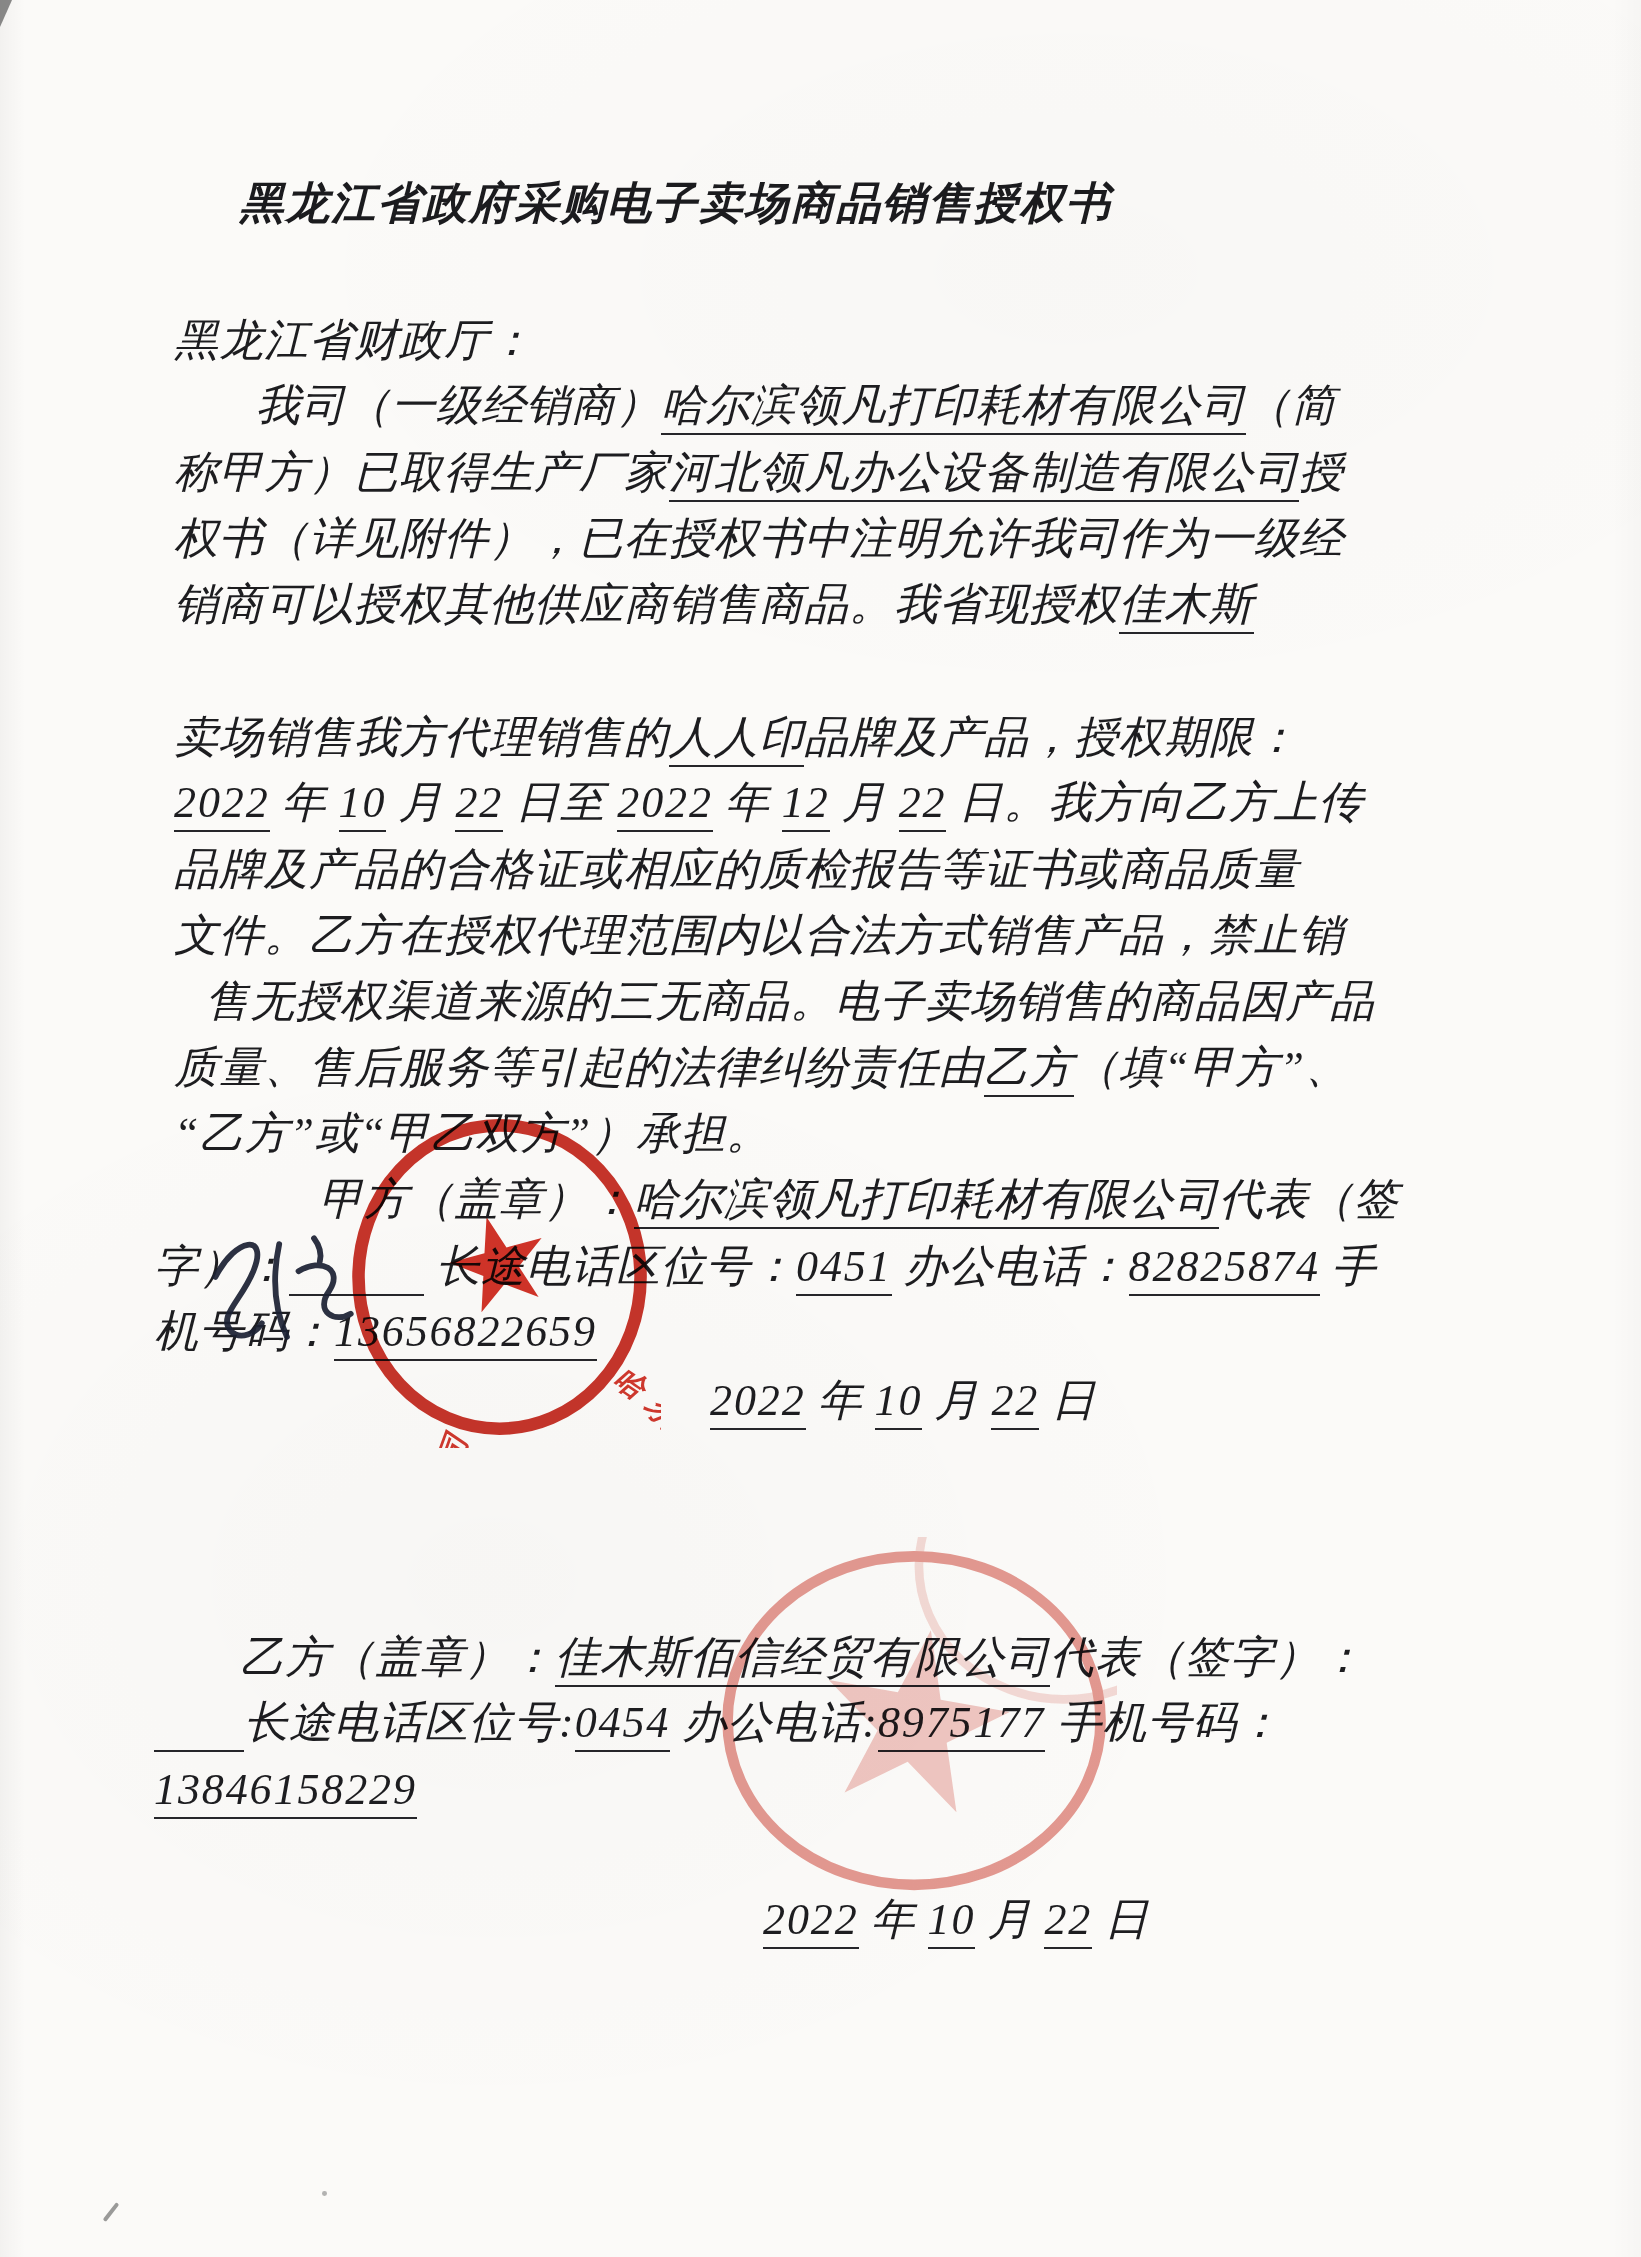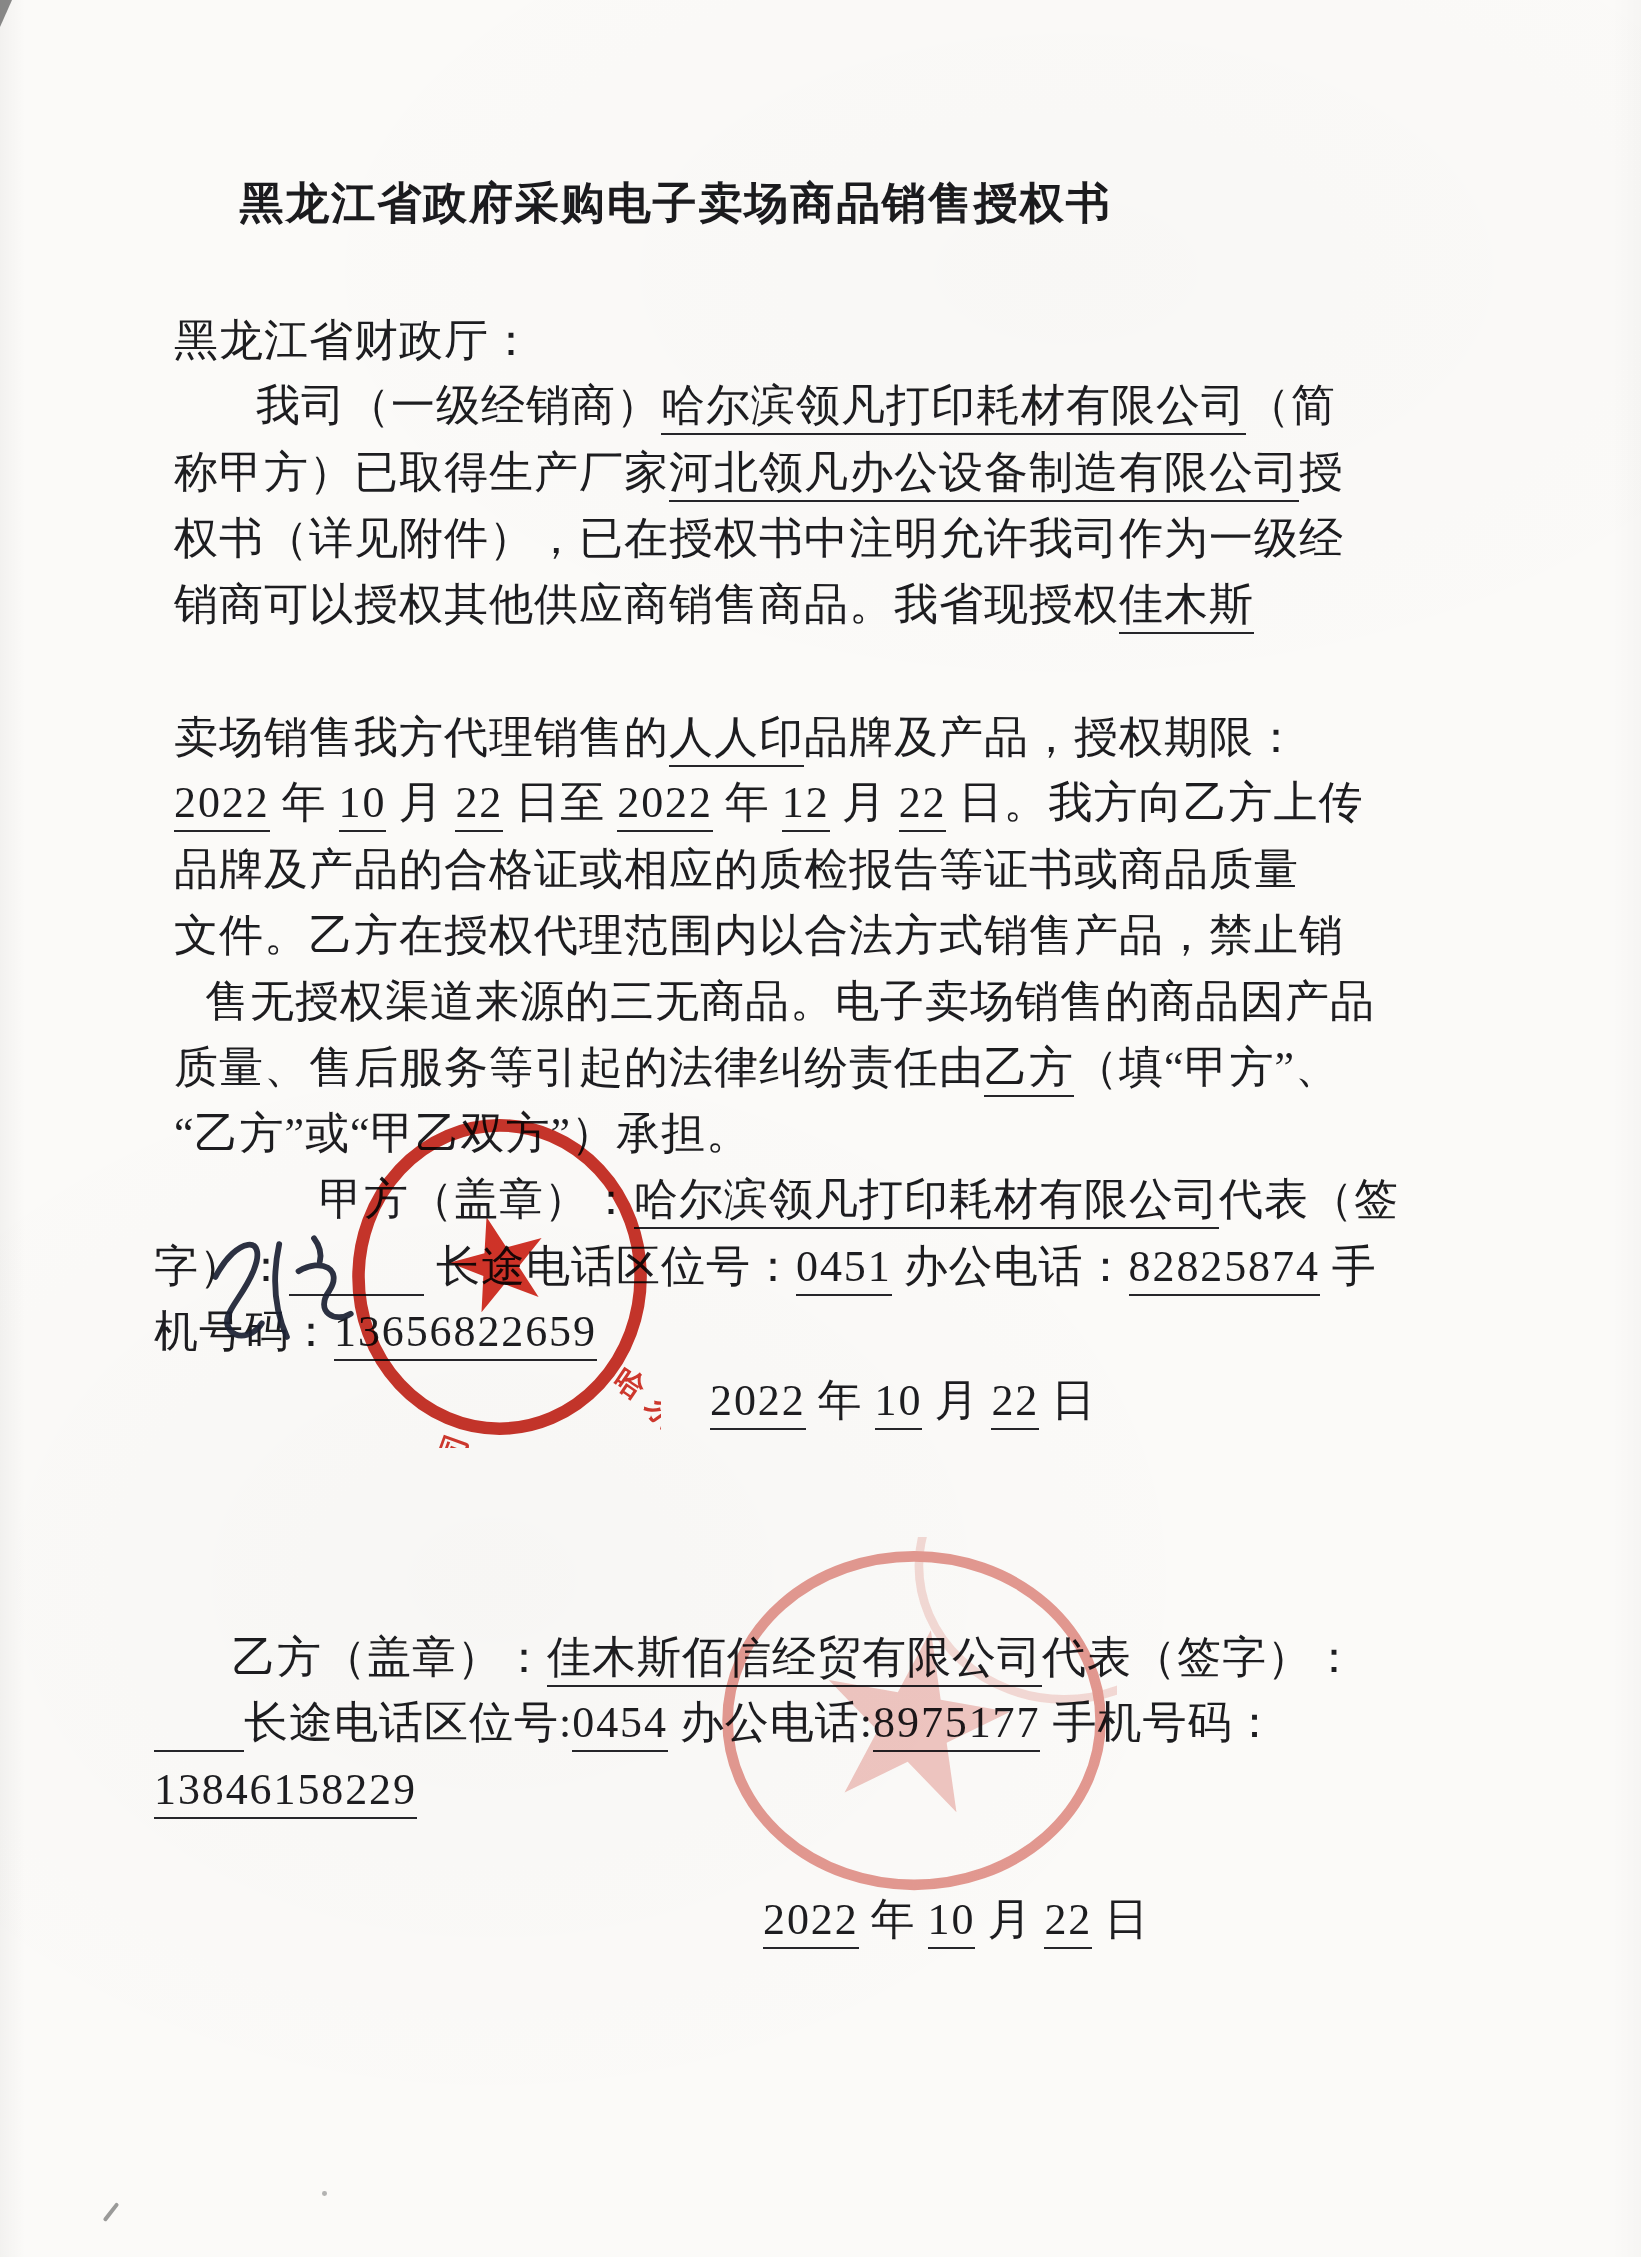--- a/index.html
+++ b/index.html
@@ -8,20 +8,21 @@
     width:1641px; height:2257px;
     margin:0 auto;
     background:
       linear-gradient(90deg, rgba(0,0,0,0.035) 0px, rgba(0,0,0,0) 25px),
       linear-gradient(270deg, rgba(0,0,0,0.02) 0px, rgba(0,0,0,0) 29px),
       radial-gradient(ellipse 869px 483px at 65% 12%, rgba(0,0,0,0.012), rgba(0,0,0,0)),
       radial-gradient(ellipse 772px 579px at 30% 70%, rgba(0,0,0,0.015), rgba(0,0,0,0)),
       #fbfaf8;
     overflow:hidden;
     font-family:"Liberation Serif","DejaVu Serif",serif;
+    font-style:italic;
   }
   .doc-title {
     position:absolute; left:77px; top:174px; width:1197px;
     text-align:center;
     font-family:"Liberation Sans","DejaVu Sans",sans-serif;
     font-weight:bold; font-size:44px; letter-spacing:1.9px;
     color:#1b1b1e; white-space:nowrap;
   }
   .line {
     position:absolute; white-space:nowrap;
@@ -70,21 +71,21 @@
   <div class="line" style="left:174px; top:910px;"><span class="">文件。乙方在授权代理范围内以合法方式销售产品，禁止销</span></div>
   <div class="line" style="left:174px; top:976px;margin-left:31px;"><span class="">售无授权渠道来源的三无商品。电子卖场销售的商品因产品</span></div>
   <div class="line" style="left:174px; top:1042px;"><span class="">质量、售后服务等引起的法律纠纷责任由</span><span class="u ">乙方</span><span class="">（填“甲方”、</span></div>
   <div class="line" style="left:174px; top:1108px;"><span class="">“乙方”或“甲乙双方”）承担。</span></div>
 
   <div class="line" style="left:319px; top:1174px;"><span class="">甲方（盖章）：</span><span class="u ">哈尔滨领凡打印耗材有限公司</span><span class="">代表（签</span></div>
   <div class="line" style="left:154px; top:1241px;"><span class="">字）：</span><span class="u ">　　　</span><span class=""> 长途电话区位号：</span><span class="u num">0451</span><span class=""> 办公电话：</span><span class="u num">82825874</span><span class=""> 手</span></div>
   <div class="line" style="left:154px; top:1306px;"><span class="">机号码：</span><span class="u num">13656822659</span></div>
   <div class="line" style="left:710px; top:1375px;"><span class="u num">2022</span><span class=""> 年 </span><span class="u num">10</span><span class=""> 月 </span><span class="u num">22</span><span class=""> 日</span></div>
 
-  <div class="line" style="left:232px; top:1632px;"><span class="">乙方（盖章）：</span><span class="u ">佳木斯佰信经贸有限公司</span><span class="">代表（签字）：</span></div>
+  <div class="line" style="left:240px; top:1632px;"><span class="">乙方（盖章）：</span><span class="u ">佳木斯佰信经贸有限公司</span><span class="">代表（签字）：</span></div>
   <div class="line" style="left:154px; top:1697px;"><span class="u ">　　</span><span class="">长途电话区位号:</span><span class="u num">0454</span><span class=""> 办公电话:</span><span class="u num">8975177</span><span class=""> 手机号码：</span></div>
   <div class="line" style="left:154px; top:1764px;"><span class="u num">13846158229</span></div>
   <div class="line" style="left:763px; top:1894px;"><span class="u num">2022</span><span class=""> 年 </span><span class="u num">10</span><span class=""> 月 </span><span class="u num">22</span><span class=""> 日</span></div>
 
   <svg class="signature-svg" width="174" height="150" viewBox="0 0 180 155">
     <g fill="none" stroke="#1b2133" stroke-width="6" stroke-linecap="round">
       <path d="M18,64 C40,22 72,20 58,56 C46,88 20,104 34,120 C44,130 60,122 66,112"></path>
       <path d="M84,30 C76,68 80,100 92,126"></path>
       <path d="M104,58 C128,44 150,56 136,78 C120,100 142,112 158,102"></path>
       <path d="M120,24 C126,32 128,40 126,48"></path>

